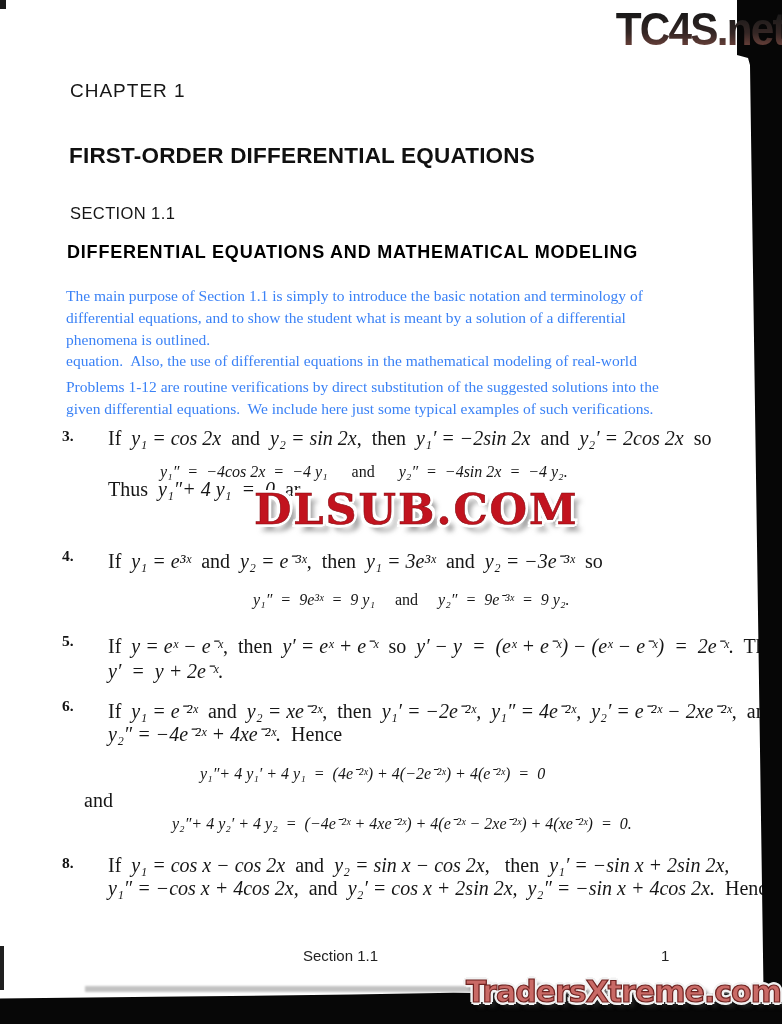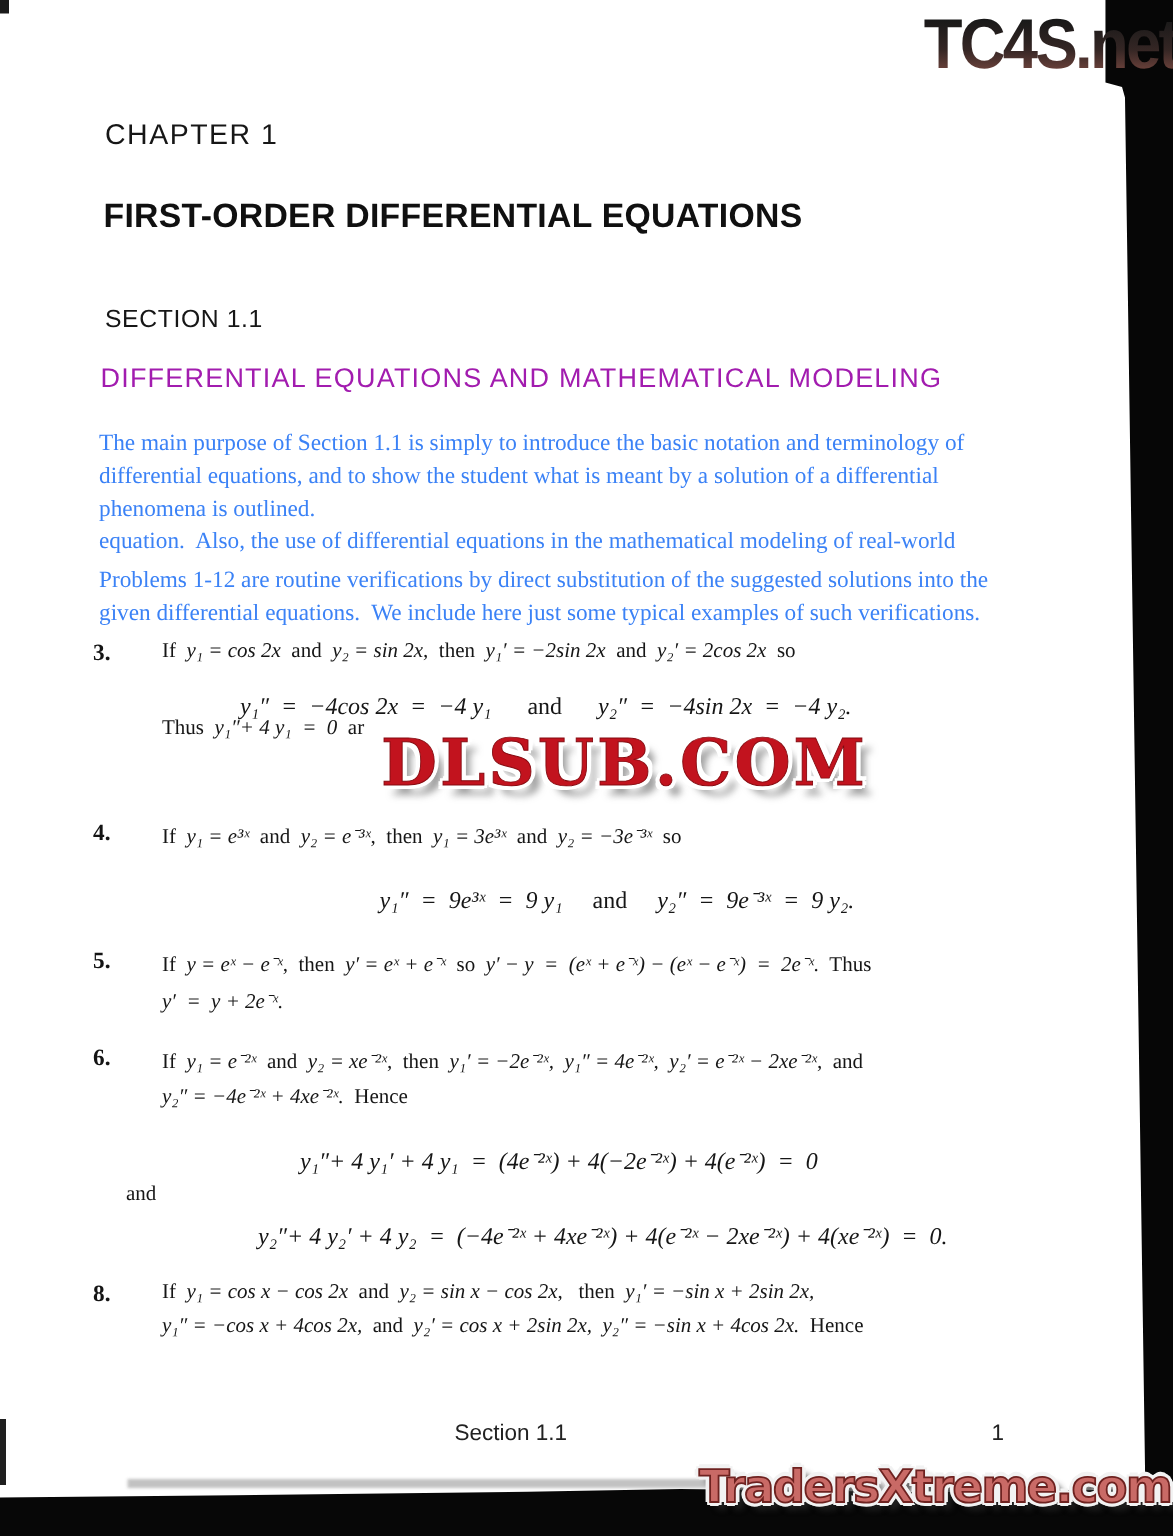--- a/index.html
+++ b/index.html
@@ -7,29 +7,29 @@
     position:relative;width:782px;height:1024px;background:#ffffff;
     overflow:hidden;font-family:"Liberation Serif",serif;color:#1c1c1c;
   }
   .abs{position:absolute;white-space:pre;}
   .sans{font-family:"Liberation Sans",sans-serif;}
 
   
   .chapter{font-size:19px;letter-spacing:1px;color:#161616;}
   .title{font-size:22.5px;font-weight:700;letter-spacing:0.2px;color:#101010;}
   .section{font-size:16.5px;letter-spacing:0.4px;color:#161616;}
-  .subtitle{font-size:18px;font-weight:400;letter-spacing:0.8px;color:#a21caf;text-align:right;}
+  .subtitle{font-size:18px;font-weight:700;letter-spacing:0.8px;color:#000000;text-align:right;}
 
   
   .para{position:absolute;font-size:15.5px;color:#3b82f6;}
   .pline{white-space:pre;line-height:21.8px;}
 
   
   .pnum{font-size:15.5px;font-weight:700;color:#141414;}
-  .pline-math{font-size:14px;color:#161616;}
+  .pline-math{font-size:20px;color:#161616;}
   .eqline{font-size:16px;color:#161616;}
   .mseg{font-style:italic;}
   .tseg{font-style:normal;}
 
   
   .footer-txt{font-size:15px;color:#222;}
 
   
   .corner-tl{position:absolute;left:0;top:0;width:6px;height:9px;background:#1a1a1a;z-index:4;}
   .mark-bl{position:absolute;left:0;top:946px;width:4px;height:44px;background:#1f1f1f;z-index:4;}
@@ -82,21 +82,21 @@
   <div class="mark-bl"></div>
   <div class="edge-right"></div>
   <div class="smudge"></div>
   <div class="bottom-bar"></div>
 
   <div class="wm-tc4s">TC4S.net</div>
   <div class="wm-dlsub">DLSUB.COM</div>
   <div class="wm-traders">TradersXtreme.com</div>
 
   <div class="abs sans chapter" style="left:70px;top:80px;text-align:center;">CHAPTER 1</div>
-  <div class="abs sans title" style="left:69px;top:131px;">FIRST-ORDER DIFFERENTIAL EQUATIONS</div>
+  <div class="abs sans title" style="left:69px;top:143px;">FIRST-ORDER DIFFERENTIAL EQUATIONS</div>
   <div class="abs sans section" style="left:70px;top:204px;">SECTION 1.1</div>
   <div class="abs sans subtitle" style="left:67px;top:242px;">DIFFERENTIAL EQUATIONS AND MATHEMATICAL MODELING</div>
 
   <div class="para" style="left:66px;top:285px;">
       <div class="pline">The main purpose of Section 1.1 is simply to introduce the basic notation and terminology of</div>
       <div class="pline">differential equations, and to show the student what is meant by a solution of a differential</div>
       <div class="pline">phenomena is outlined.</div>
       <div class="pline">equation.  Also, the use of differential equations in the mathematical modeling of real-world</div>
     </div>
   <div class="para" style="left:66px;top:376px;">

